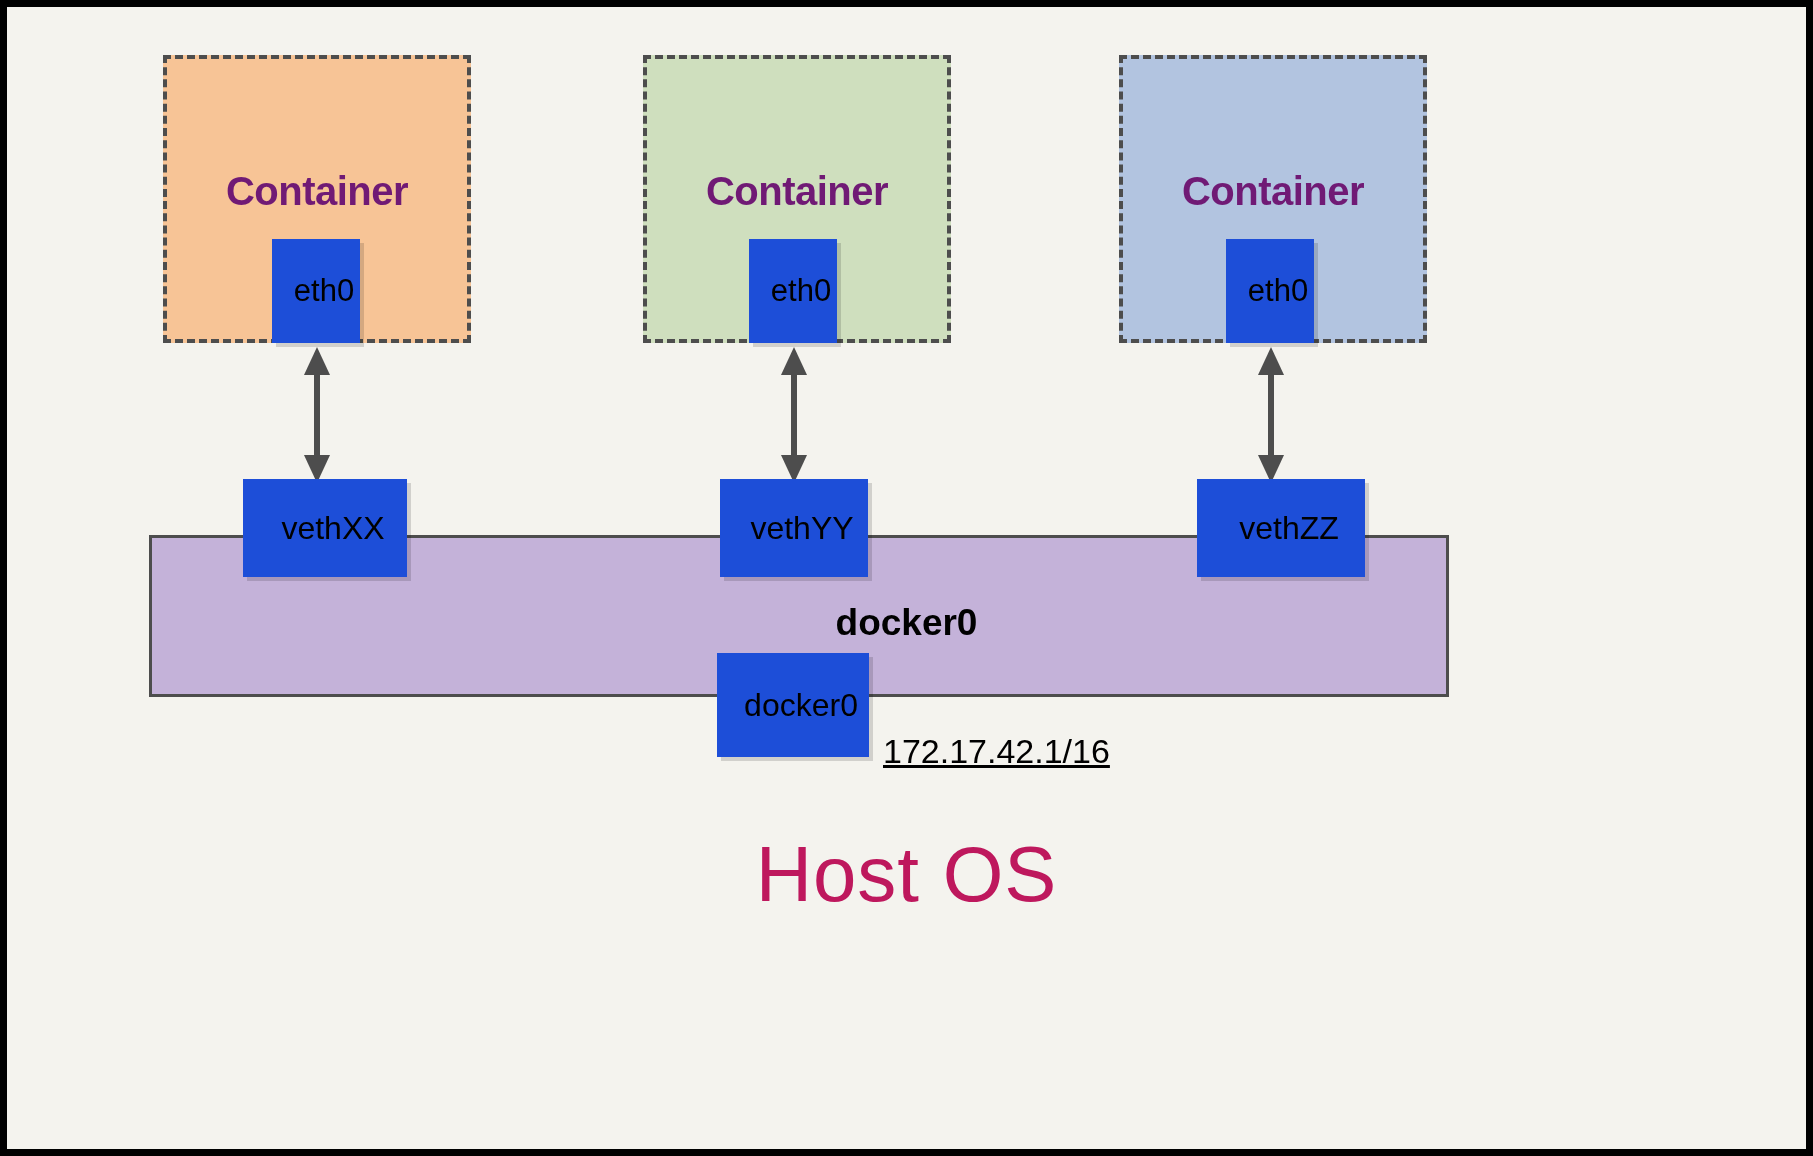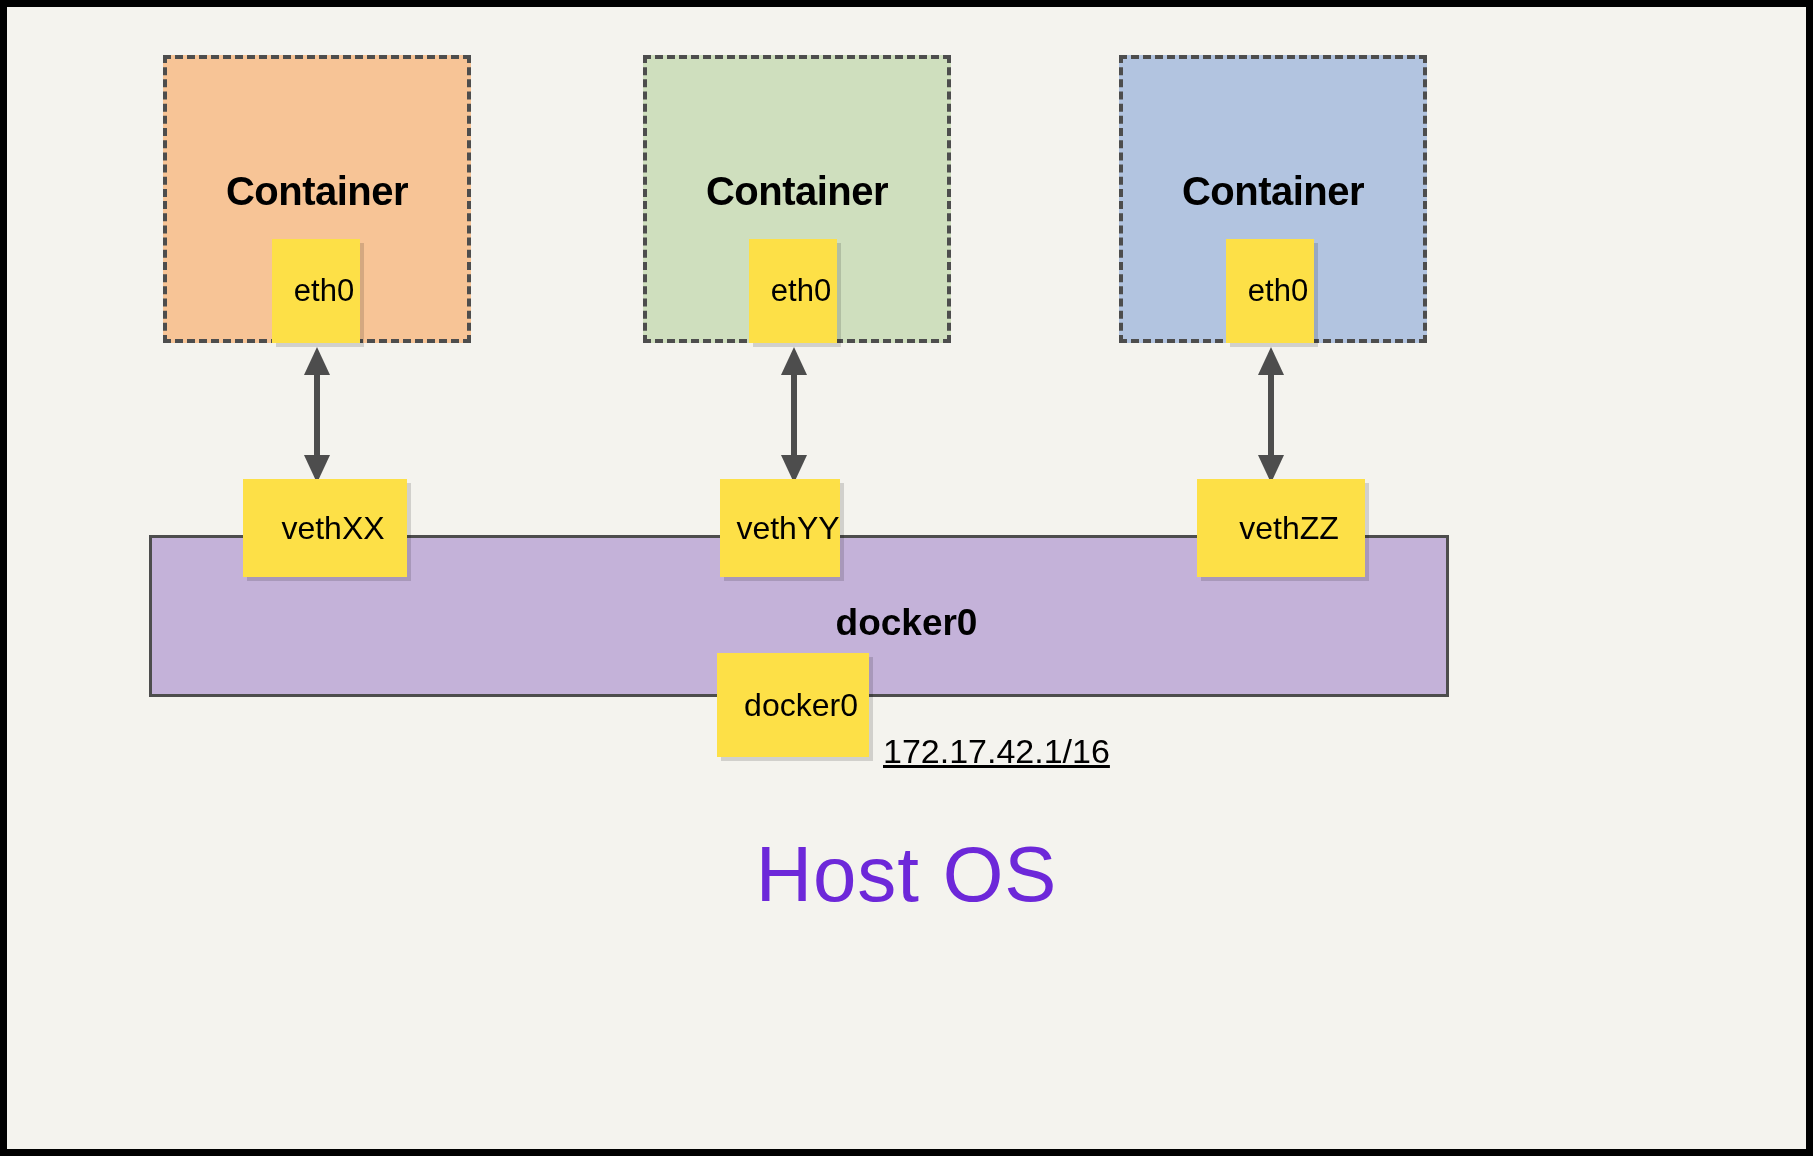--- a/index.html
+++ b/index.html
@@ -24,29 +24,29 @@
     box-sizing: border-box;
     border: 4px dashed #4d4d4d;
   }
   .container-title {
     position: absolute;
     left: 0;
     right: 0;
     text-align: center;
     font-weight: bold;
     font-size: 40px;
-    color: #000000;
+    color: #701a75;
     letter-spacing: -0.5px;
   }
 
   
   .note {
     position: absolute;
     box-sizing: border-box;
-    background: #fde047;
+    background: #1d4ed8;
     box-shadow: 4px 4px 0 rgba(0,0,0,0.14);
     display: flex;
     align-items: center;
     justify-content: center;
     font-size: 31px;
     color: #000000;
     z-index: 6;
     padding-left: 16px;
   }
 
@@ -76,21 +76,21 @@
   }
 
   
   #host-os-label {
     position: absolute;
     left: 0;
     right: 0;
     text-align: center;
     font-size: 78px;
     font-weight: 300;
-    color: #6d28d9;
+    color: #be185d;
     letter-spacing: 1px;
   }
 
   
   .arrow-svg {
     position: absolute;
     z-index: 4;
   }
 </style>
 </head>
@@ -115,21 +115,21 @@
     <div class="container-title" style="top:110px;">Container</div>
   </div>
   <div class="note" style="left:742px; top:232px; width:88px; height:104px;">eth0</div>
 
   <svg class="arrow-svg" style="left:772px; top:338px;" width="30" height="140" viewBox="0 0 30 140">
     <line x1="15" y1="10" x2="15" y2="130" stroke="#4d4d4d" stroke-width="6"></line>
     <polygon points="15,2 2,30 28,30" fill="#4d4d4d"></polygon>
     <polygon points="15,138 2,110 28,110" fill="#4d4d4d"></polygon>
   </svg>
 
-  <div class="note" style="left:713px; top:472px; width:120px; height:98px; font-size:32px;">vethYY</div>
+  <div class="note" style="left:713px; top:472px; width:148px; height:98px; font-size:32px;">vethYY</div>
 
   <div class="container-box" style="left:1112px; top:48px; width:308px; height:288px; background:#b2c4e0;">
     <div class="container-title" style="top:110px;">Container</div>
   </div>
   <div class="note" style="left:1219px; top:232px; width:88px; height:104px;">eth0</div>
 
   <svg class="arrow-svg" style="left:1249px; top:338px;" width="30" height="140" viewBox="0 0 30 140">
     <line x1="15" y1="10" x2="15" y2="130" stroke="#4d4d4d" stroke-width="6"></line>
     <polygon points="15,2 2,30 28,30" fill="#4d4d4d"></polygon>
     <polygon points="15,138 2,110 28,110" fill="#4d4d4d"></polygon>

